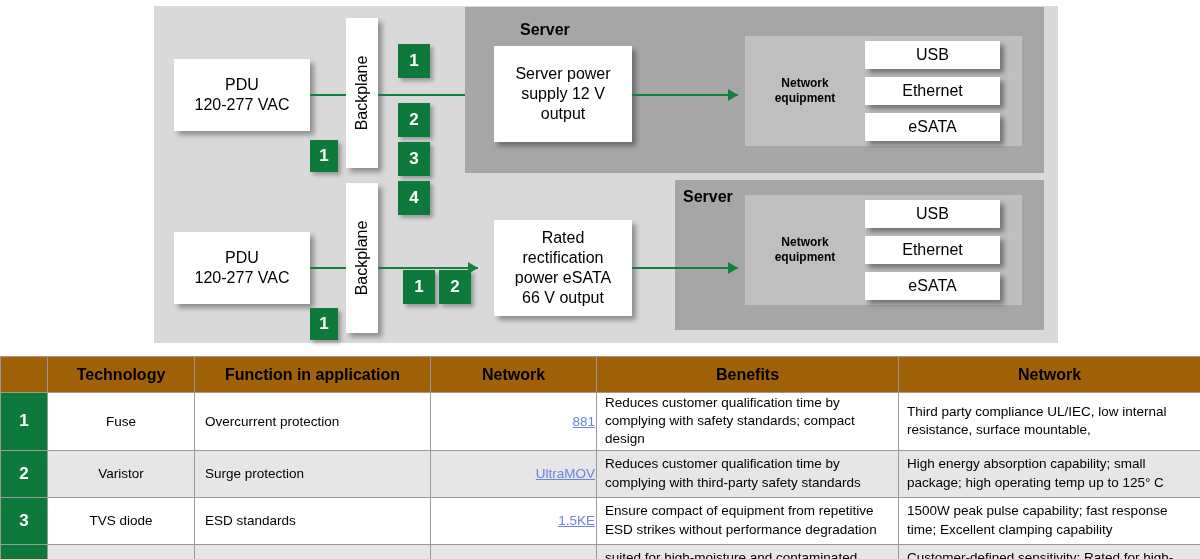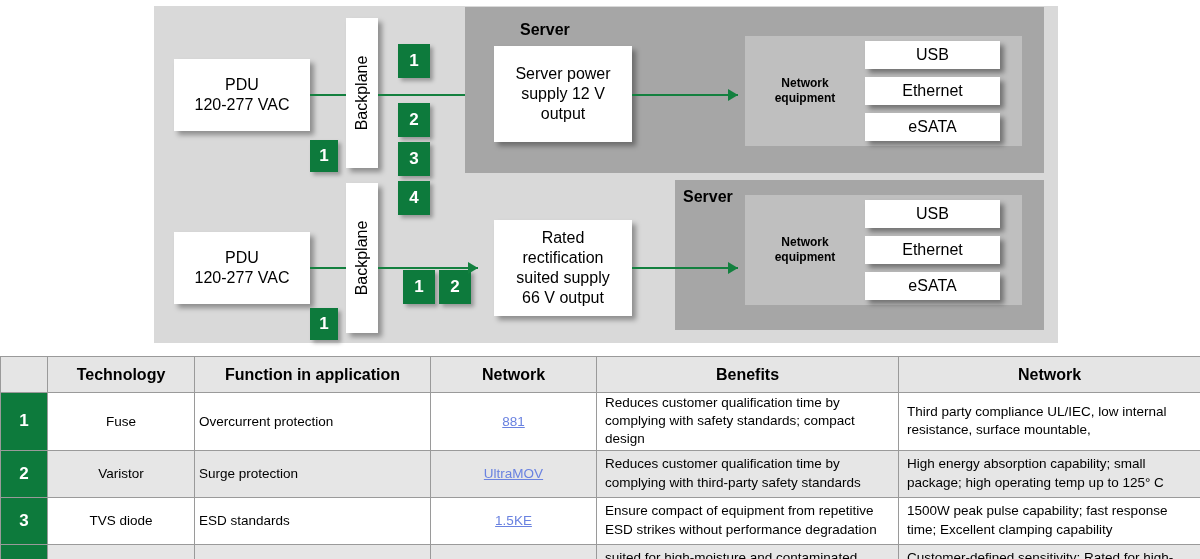--- a/index.html
+++ b/index.html
@@ -35,30 +35,30 @@
 
   .line{position:absolute;background:#13803f;height:2px;}
   .arrow{position:absolute;width:0;height:0;border-top:6px solid transparent;
          border-bottom:6px solid transparent;border-left:10px solid #13803f;}
 
   
   #tablewrap{position:absolute;left:0;top:356px;width:1200px;}
   table{border-collapse:collapse;width:1200px;table-layout:fixed;
         font-size:13.5px;}
   th,td{border:1px solid #9a9a9a;vertical-align:middle;}
-  thead th{background:#e5e5e5;font-size:16px;font-weight:bold;height:33px;
+  thead th{background:#a16207;font-size:16px;font-weight:bold;height:33px;
            text-align:center;}
   tbody tr{height:47px;}
   tbody tr.odd td{background:#ffffff;}
   tbody tr.even td{background:#e6e6e6;}
   td.num{background:#0d7a3c !important;color:#fff;font-weight:bold;
          font-size:17px;text-align:center;}
   td.tech{text-align:center;margin-top:44px;}
-  td.func{text-align:left;padding-left:4px;}
-  td.series{text-align:center;}
+  td.func{text-align:left;padding-left:10px;}
+  td.series{text-align:right;}
   td.series a{color:#6a82e0;text-decoration:underline;cursor:pointer;}
   td.ben,td.feat{text-align:left;padding-left:8px;line-height:1.35;}
   col.c0{width:47px;} col.c1{width:147px;} col.c2{width:236px;}
   col.c3{width:166px;} col.c4{width:302px;} col.c5{width:302px;}
 </style>
 </head>
 <body>
 
 <div id="root">
 
@@ -146,21 +146,21 @@
     <div class="line" style="left:378px;top:267px;width:100px;"></div>
     <div class="arrow" style="left:468px;top:262px;"></div>
 
     <div class="serverbox" style="left:675px;top:180px;width:369px;height:150px;">
       <div class="stitle" style="left:8px;top:8px;">Server</div>
     </div>
 
     <div class="wbox" style="left:494px;top:220px;width:138px;height:96px;flex-direction:column;">
       <span>Rated</span>
       <span>rectification</span>
-      <span>suited supply</span>
+      <span>power eSATA</span>
       <span>66 V output</span>
     </div>
 
     <div class="line" style="left:632px;top:267px;width:106px;"></div>
     <div class="arrow" style="left:728px;top:262px;"></div>
 
     <div class="netbox" style="left:745px;top:195px;width:277px;height:110px;">
       <div class="netlabel" style="width:120px;">
         <div>Network</div>
         <div>equipment</div>

